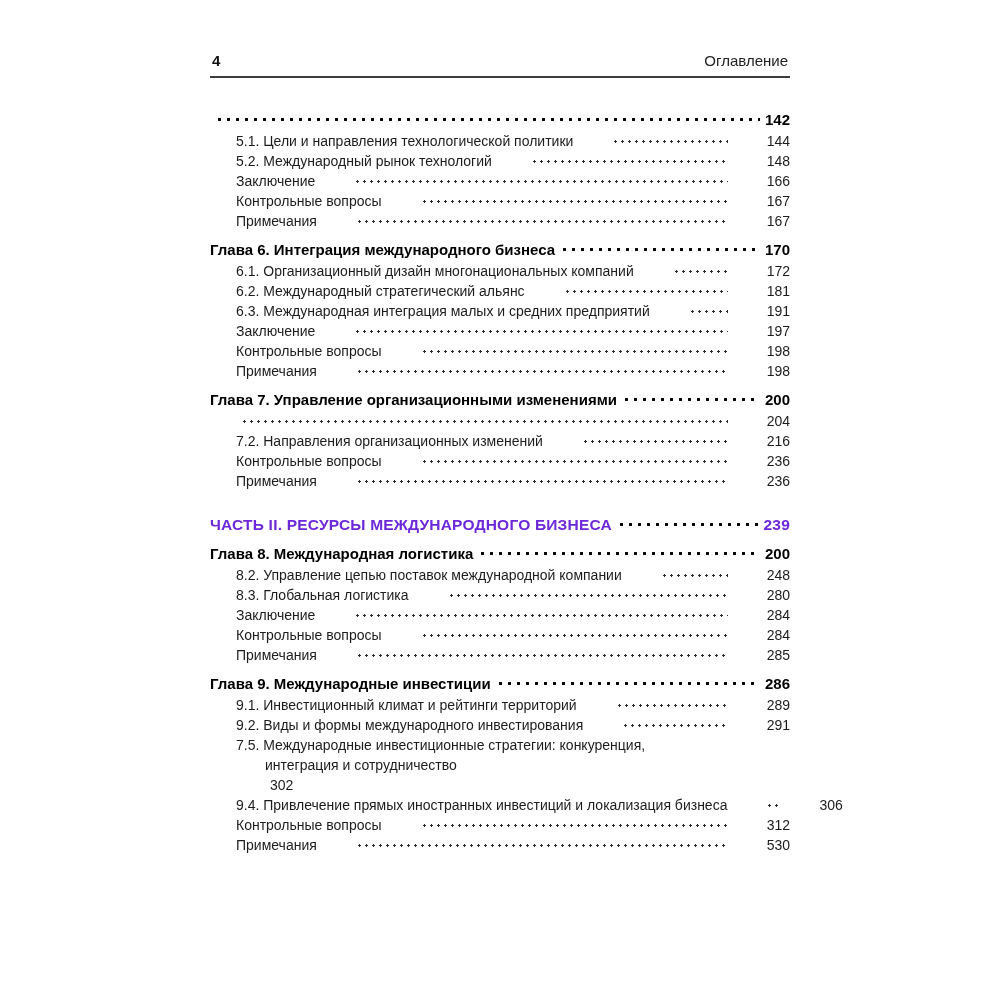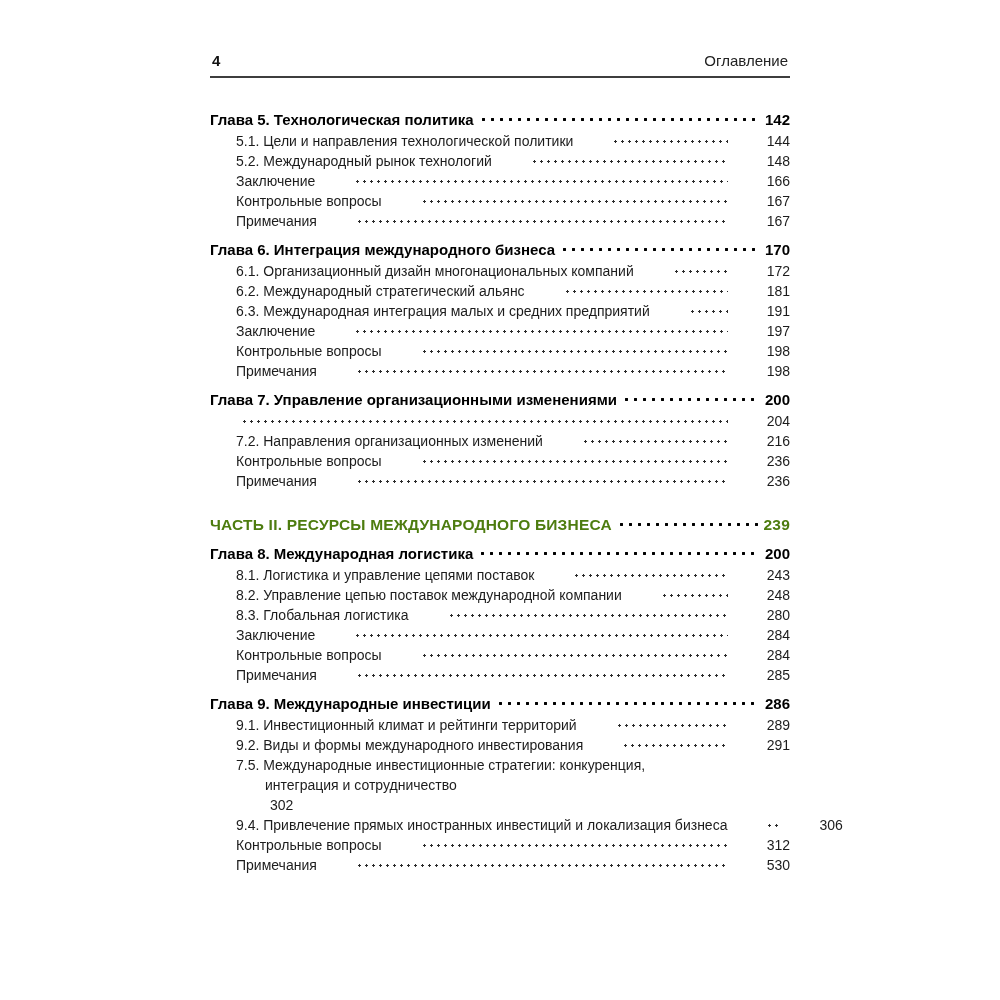--- a/index.html
+++ b/index.html
@@ -67,40 +67,39 @@
     margin-bottom: 1px;
   }
   .lvl-chapter .toc-dots,
   .lvl-part .toc-dots {
     background-image: radial-gradient(circle, #000 1.4px, transparent 1.6px);
     background-size: 9px 9px;
   }
   .lvl-part {
     font-weight: bold;
     font-size: 15.5px;
-    color: #4d7c0f;
+    color: #6d28d9;
     margin-top: 24px;
     margin-bottom: 7px;
     letter-spacing: 0.2px;
   }
 </style>
 </head>
 <body>
 
 <div class="page">
 
   <div class="running-head">
     <span class="folio">4</span>
     <span class="head-title">Оглавление</span>
   </div>
   <div class="head-rule"></div>
 
   <div class="toc">
   <div class="toc-row lvl-chapter">
-    <span class="toc-title">Глава 5. Технологическая политика</span>
     <span class="toc-dots"></span>
     <span class="toc-page">142</span>
   </div>
 
   <div class="toc-row lvl-sub">
     <span class="toc-title">5.1. Цели и направления технологической политики</span>
     <span class="toc-dots"></span>
     <span class="toc-page">144</span>
   </div>
 
@@ -204,25 +203,20 @@
     <span class="toc-dots"></span>
     <span class="toc-page">239</span>
   </div>
 
   <div class="toc-row lvl-chapter">
     <span class="toc-title">Глава 8. Международная логистика</span>
     <span class="toc-dots"></span>
     <span class="toc-page">200</span>
   </div>
 
-  <div class="toc-row lvl-sub">
-    <span class="toc-title">8.1. Логистика и управление цепями поставок</span>
-    <span class="toc-dots"></span>
-    <span class="toc-page">243</span>
-  </div>
 
   <div class="toc-row lvl-sub">
     <span class="toc-title">8.2. Управление цепью поставок международной компании</span>
     <span class="toc-dots"></span>
     <span class="toc-page">248</span>
   </div>
 
   <div class="toc-row lvl-sub">
     <span class="toc-title">8.3. Глобальная логистика</span>
     <span class="toc-dots"></span>

